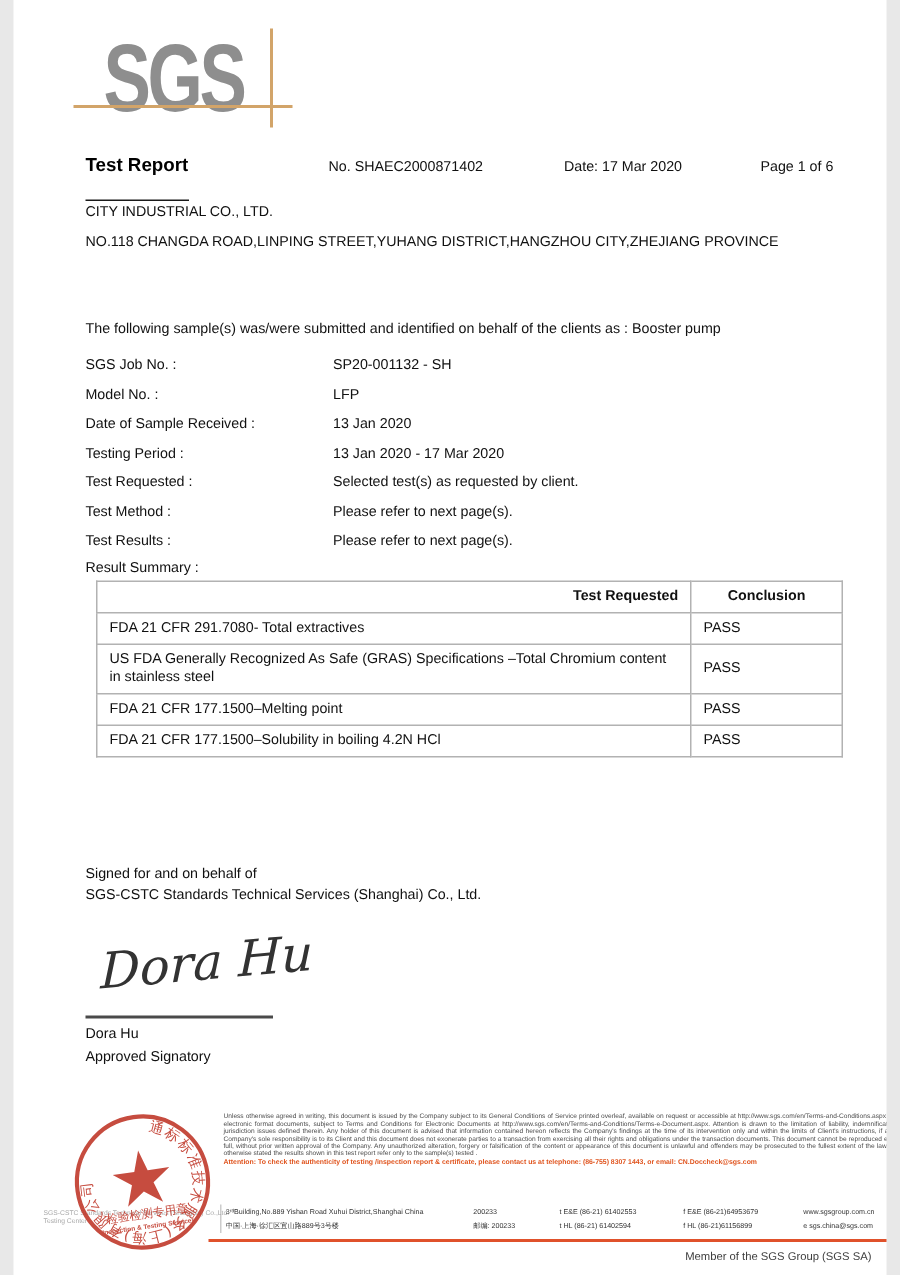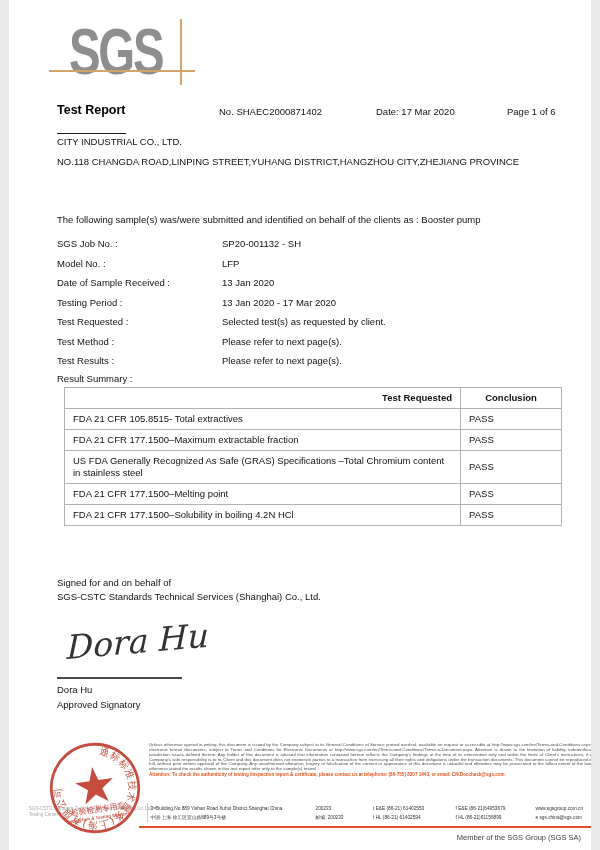--- a/index.html
+++ b/index.html
@@ -117,25 +117,21 @@
 
   <div class="abs summary-label">Result Summary :</div>
 
   <table class="abs result-table">
     <tbody>
         <tr>
       <th class="col-test">Test Requested</th>
       <th class="col-conc" style="text-align:center;">Conclusion</th>
     </tr>
     <tr>
-      <td class="col-test">FDA 21 CFR 105.8515- Total extractives</td>
-      <td class="col-conc">PASS</td>
-    </tr>
-    <tr>
-      <td class="col-test">FDA 21 CFR 177.1500–Maximum extractable fraction</td>
+      <td class="col-test">FDA 21 CFR 291.7080- Total extractives</td>
       <td class="col-conc">PASS</td>
     </tr>
     <tr>
       <td class="col-test">US FDA Generally Recognized As Safe (GRAS) Specifications –Total Chromium content in stainless steel</td>
       <td class="col-conc">PASS</td>
     </tr>
     <tr>
       <td class="col-test">FDA 21 CFR 177.1500–Melting point</td>
       <td class="col-conc">PASS</td>
     </tr>

